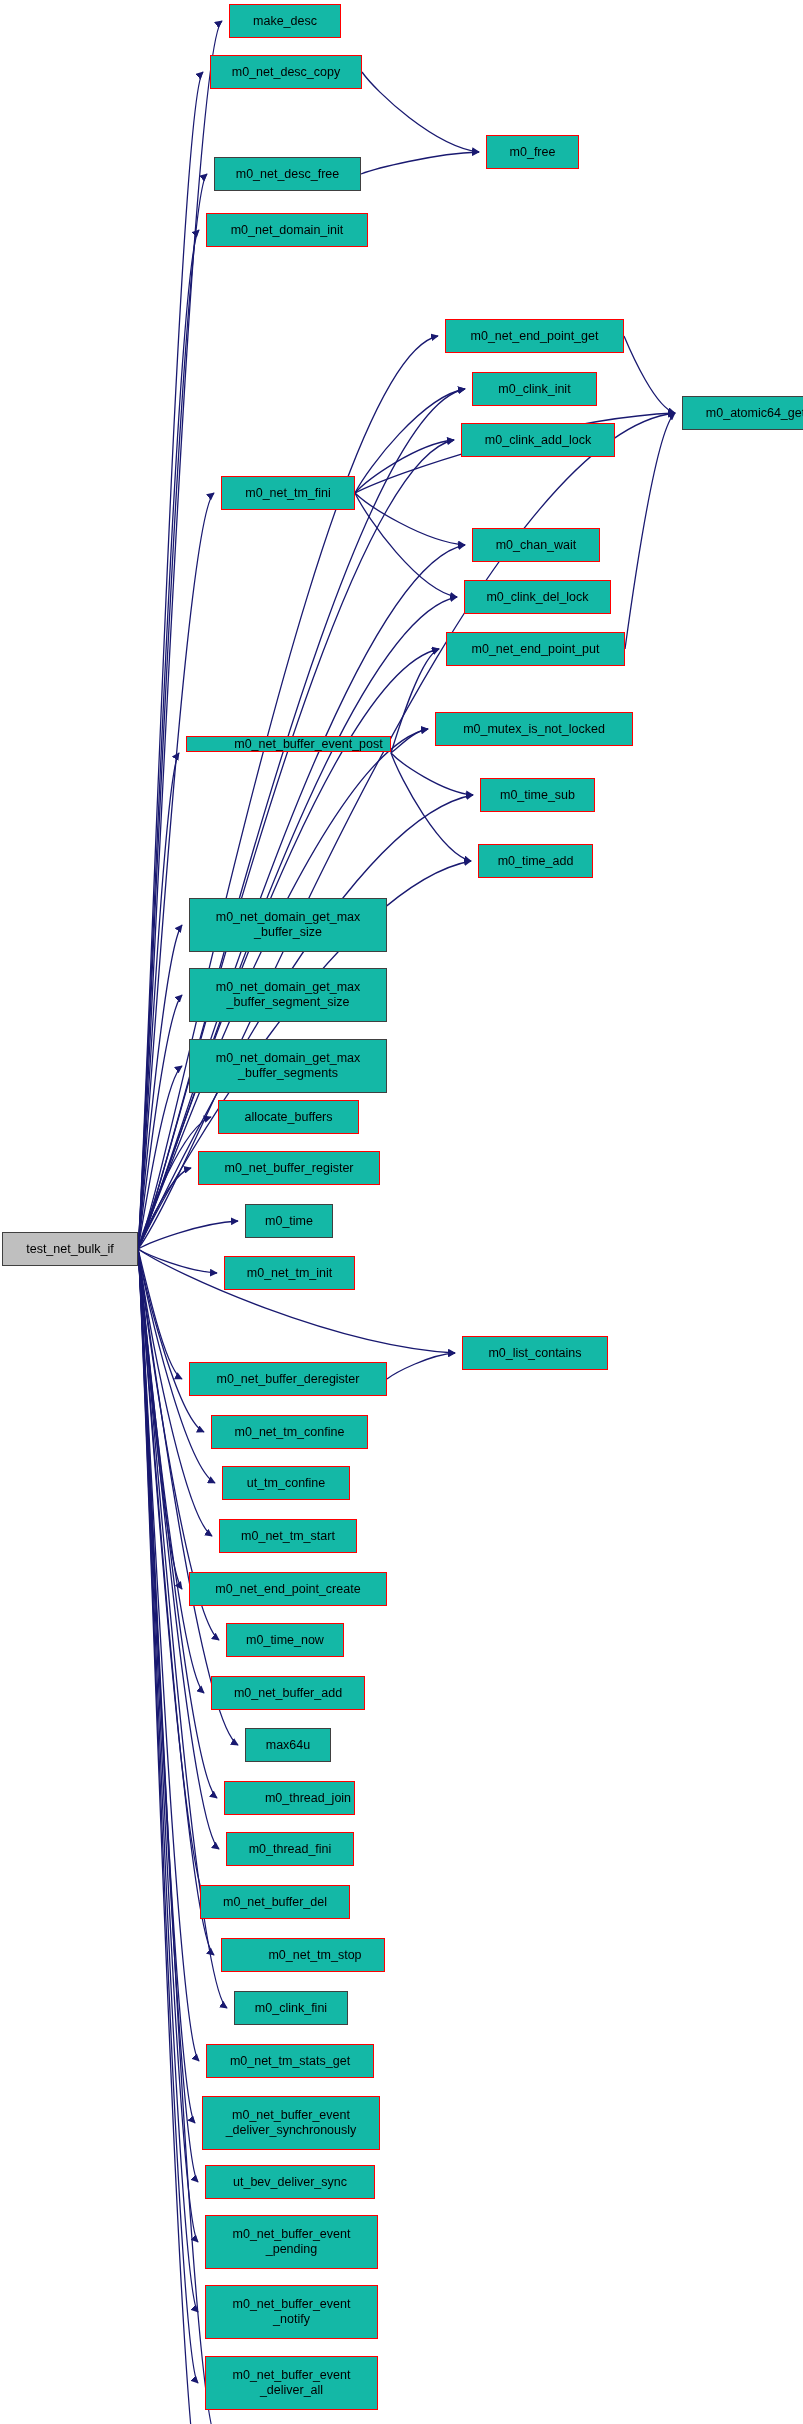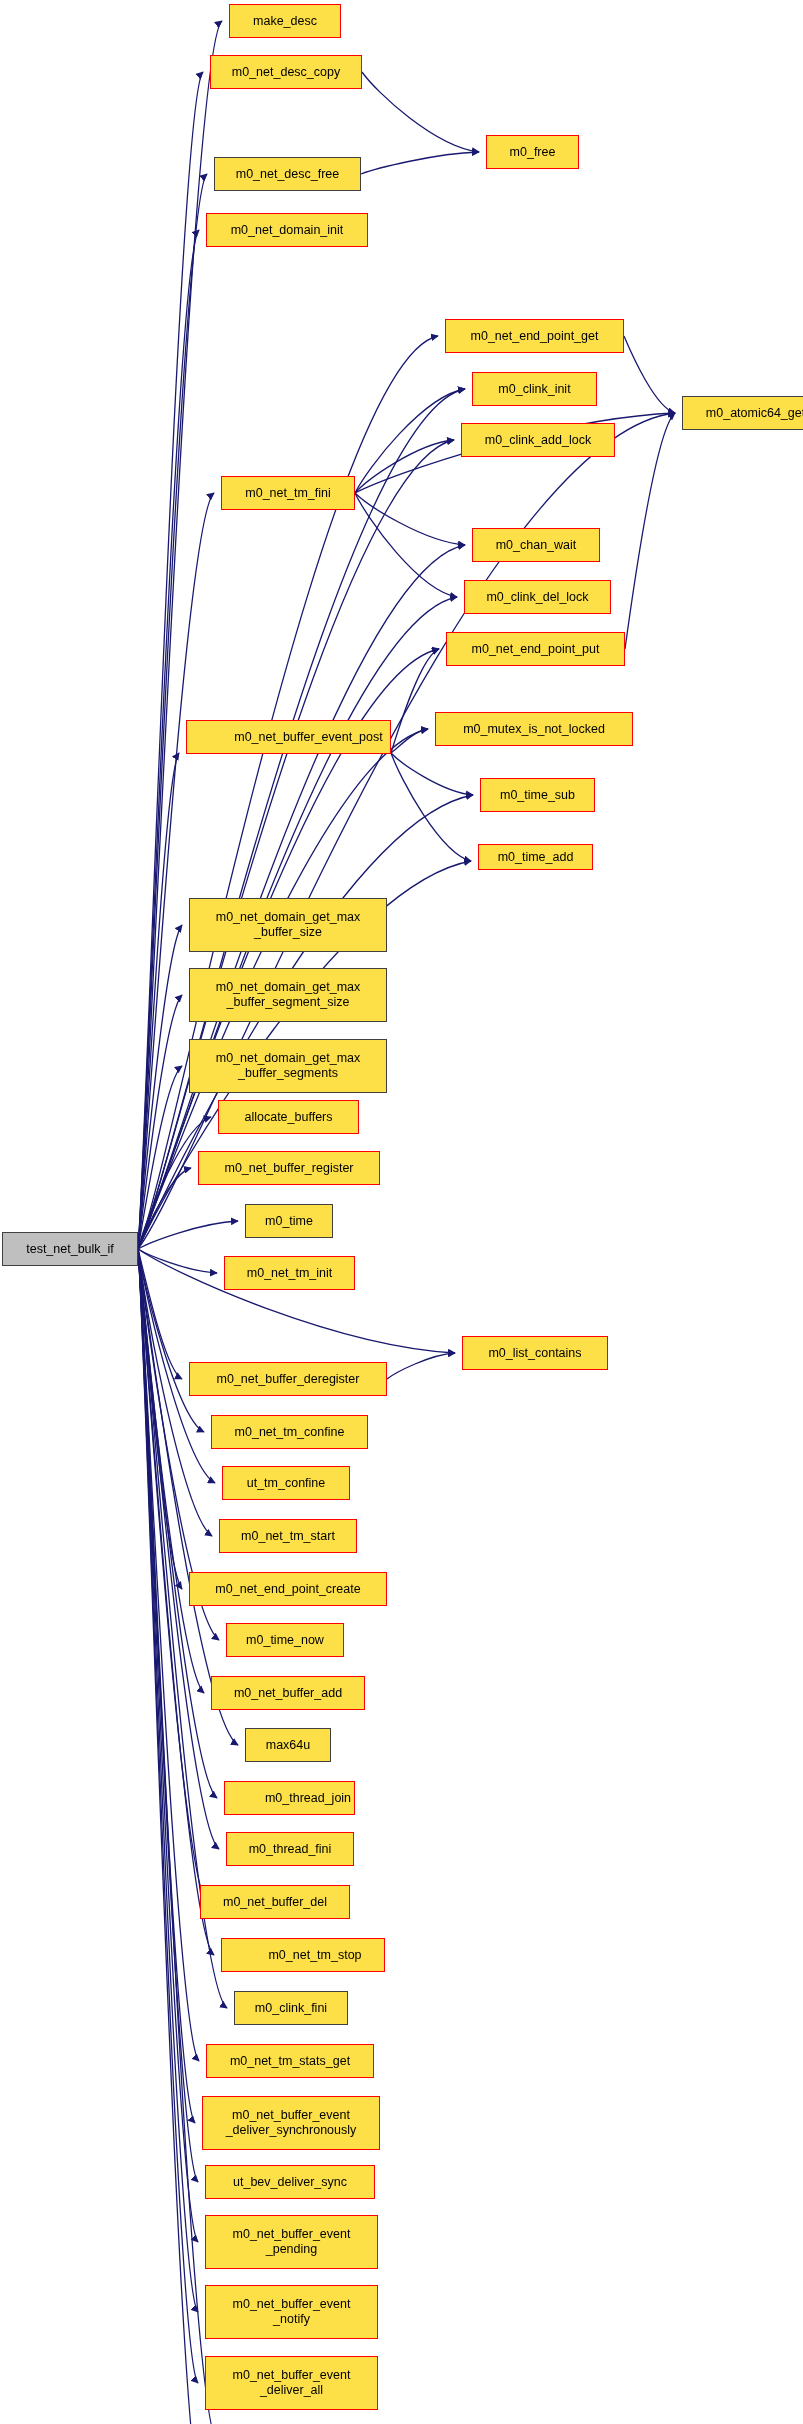--- a/index.html
+++ b/index.html
@@ -1,20 +1,20 @@
 <!DOCTYPE html>
 <html><head>
 <meta charset="utf-8">
 <style>
   html,body{margin:0;padding:0;background:#ffffff;}
   body{width:803px;height:2424px;font-family:"Liberation Sans",sans-serif;}
   #graph{position:relative;width:803px;height:2424px;overflow:hidden;}
   #edges{position:absolute;left:0;top:0;width:803px;height:2424px;}
   .node{position:absolute;box-sizing:border-box;display:flex;align-items:center;
-        justify-content:center;text-align:center;background:#fde047;
+        justify-content:center;text-align:center;background:#14b8a6;
         font-size:12.5px;line-height:15px;color:#000000;white-space:pre;}
   .node.red{border:1px solid #ff0000;}
   .node.gray{border:1px solid #404040;}
   .node.root{border:1px solid #404040;background:#bfbfbf;}
 </style>
 </head>
 <body>
 
 <div id="graph">
   <svg id="edges" viewBox="0 0 803 2424" preserveAspectRatio="none">
@@ -93,23 +93,23 @@
       <div class="node red" style="left: 206px; top: 213px; width: 162px; height: 34px;"><span>m0_net_domain_init</span></div>
       <div class="node red" style="left: 445px; top: 319px; width: 179px; height: 34px;"><span>m0_net_end_point_get</span></div>
       <div class="node gray" style="left: 682px; top: 396px; width: 147px; height: 34px;"><span>m0_atomic64_get</span></div>
       <div class="node red" style="left: 472px; top: 372px; width: 125px; height: 34px;"><span>m0_clink_init</span></div>
       <div class="node red" style="left: 461px; top: 423px; width: 154px; height: 34px;"><span>m0_clink_add_lock</span></div>
       <div class="node red" style="left: 221px; top: 476px; width: 134px; height: 34px;"><span>m0_net_tm_fini</span></div>
       <div class="node red" style="left: 472px; top: 528px; width: 128px; height: 34px;"><span>m0_chan_wait</span></div>
       <div class="node red" style="left: 464px; top: 580px; width: 147px; height: 34px;"><span>m0_clink_del_lock</span></div>
       <div class="node red" style="left: 446px; top: 632px; width: 179px; height: 34px;"><span>m0_net_end_point_put</span></div>
       <div class="node red" style="left: 435px; top: 712px; width: 198px; height: 34px;"><span>m0_mutex_is_not_locked</span></div>
-      <div class="node red" style="left: 186px; top: 720px; width: 205px; height: 34px; padding-left: 40px;"><span>m0_net_buffer_event_post</span></div>
+      <div class="node red" style="left: 186px; top: 736px; width: 205px; height: 16px; padding-left: 40px;"><span>m0_net_buffer_event_post</span></div>
       <div class="node red" style="left: 480px; top: 778px; width: 115px; height: 34px;"><span>m0_time_sub</span></div>
-      <div class="node red" style="left: 478px; top: 844px; width: 115px; height: 26px; justify-content: center;"><span>m0_time_add</span></div>
+      <div class="node red" style="left: 478px; top: 844px; width: 115px; height: 34px; justify-content: center;"><span>m0_time_add</span></div>
       <div class="node gray" style="left: 189px; top: 898px; width: 198px; height: 54px;"><span>m0_net_domain_get_max
 _buffer_size</span></div>
       <div class="node gray" style="left: 189px; top: 968px; width: 198px; height: 54px;"><span>m0_net_domain_get_max
 _buffer_segment_size</span></div>
       <div class="node gray" style="left: 189px; top: 1039px; width: 198px; height: 54px;"><span>m0_net_domain_get_max
 _buffer_segments</span></div>
       <div class="node red" style="left: 218px; top: 1100px; width: 141px; height: 34px;"><span>allocate_buffers</span></div>
       <div class="node red" style="left: 198px; top: 1151px; width: 182px; height: 34px;"><span>m0_net_buffer_register</span></div>
       <div class="node gray" style="left: 245px; top: 1204px; width: 88px; height: 34px;"><span>m0_time</span></div>
       <div class="node red" style="left: 224px; top: 1256px; width: 131px; height: 34px;"><span>m0_net_tm_init</span></div>

